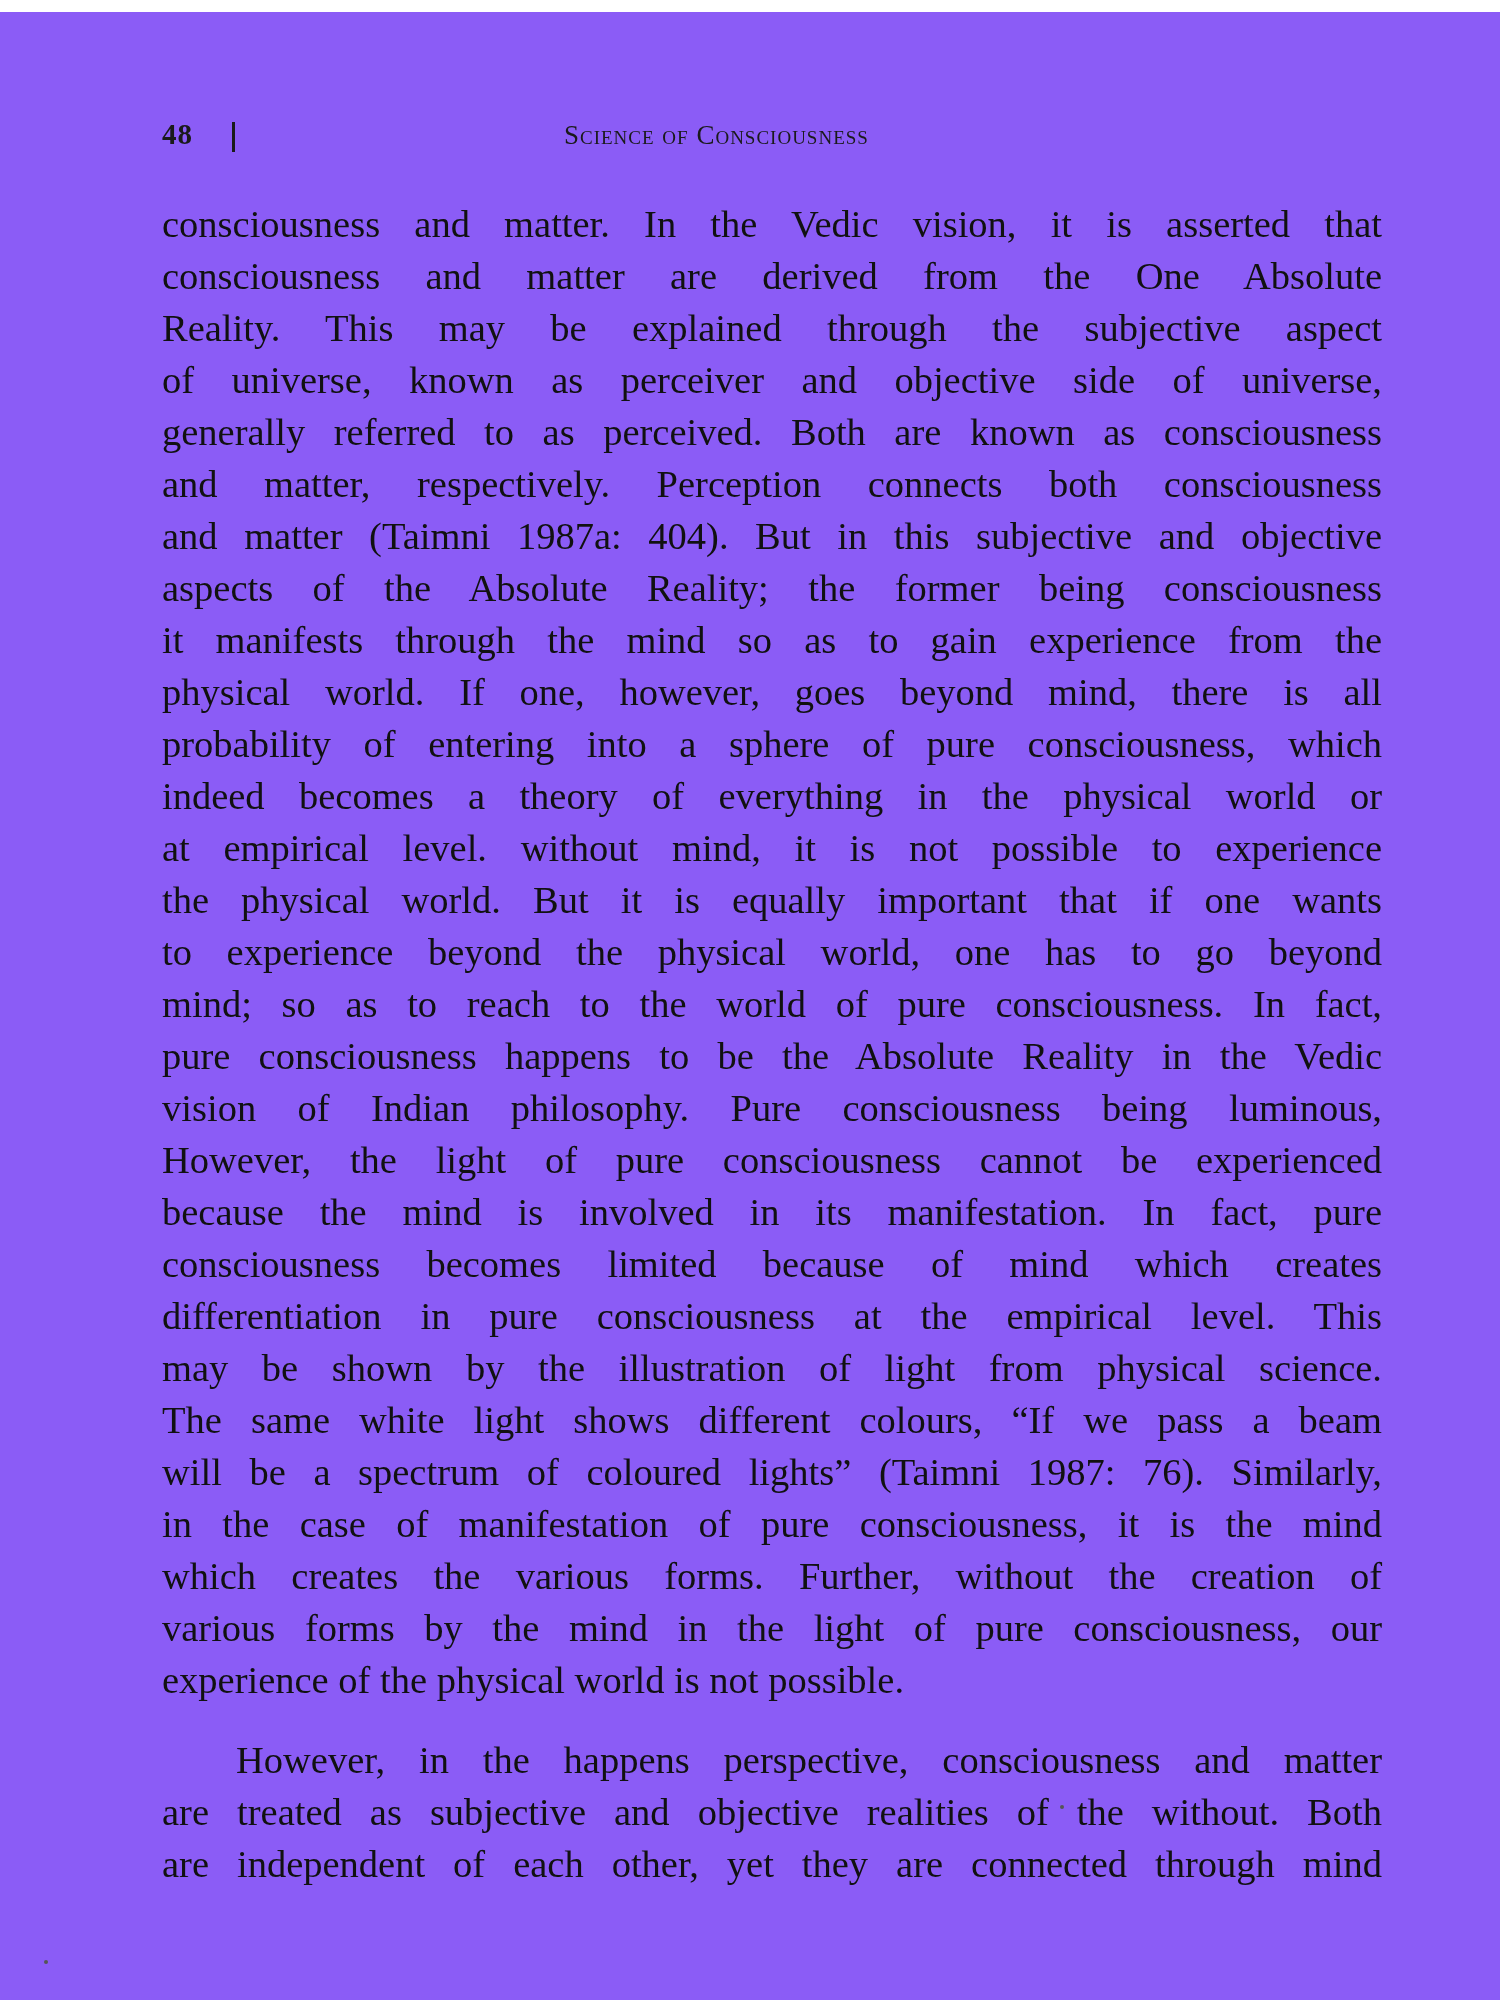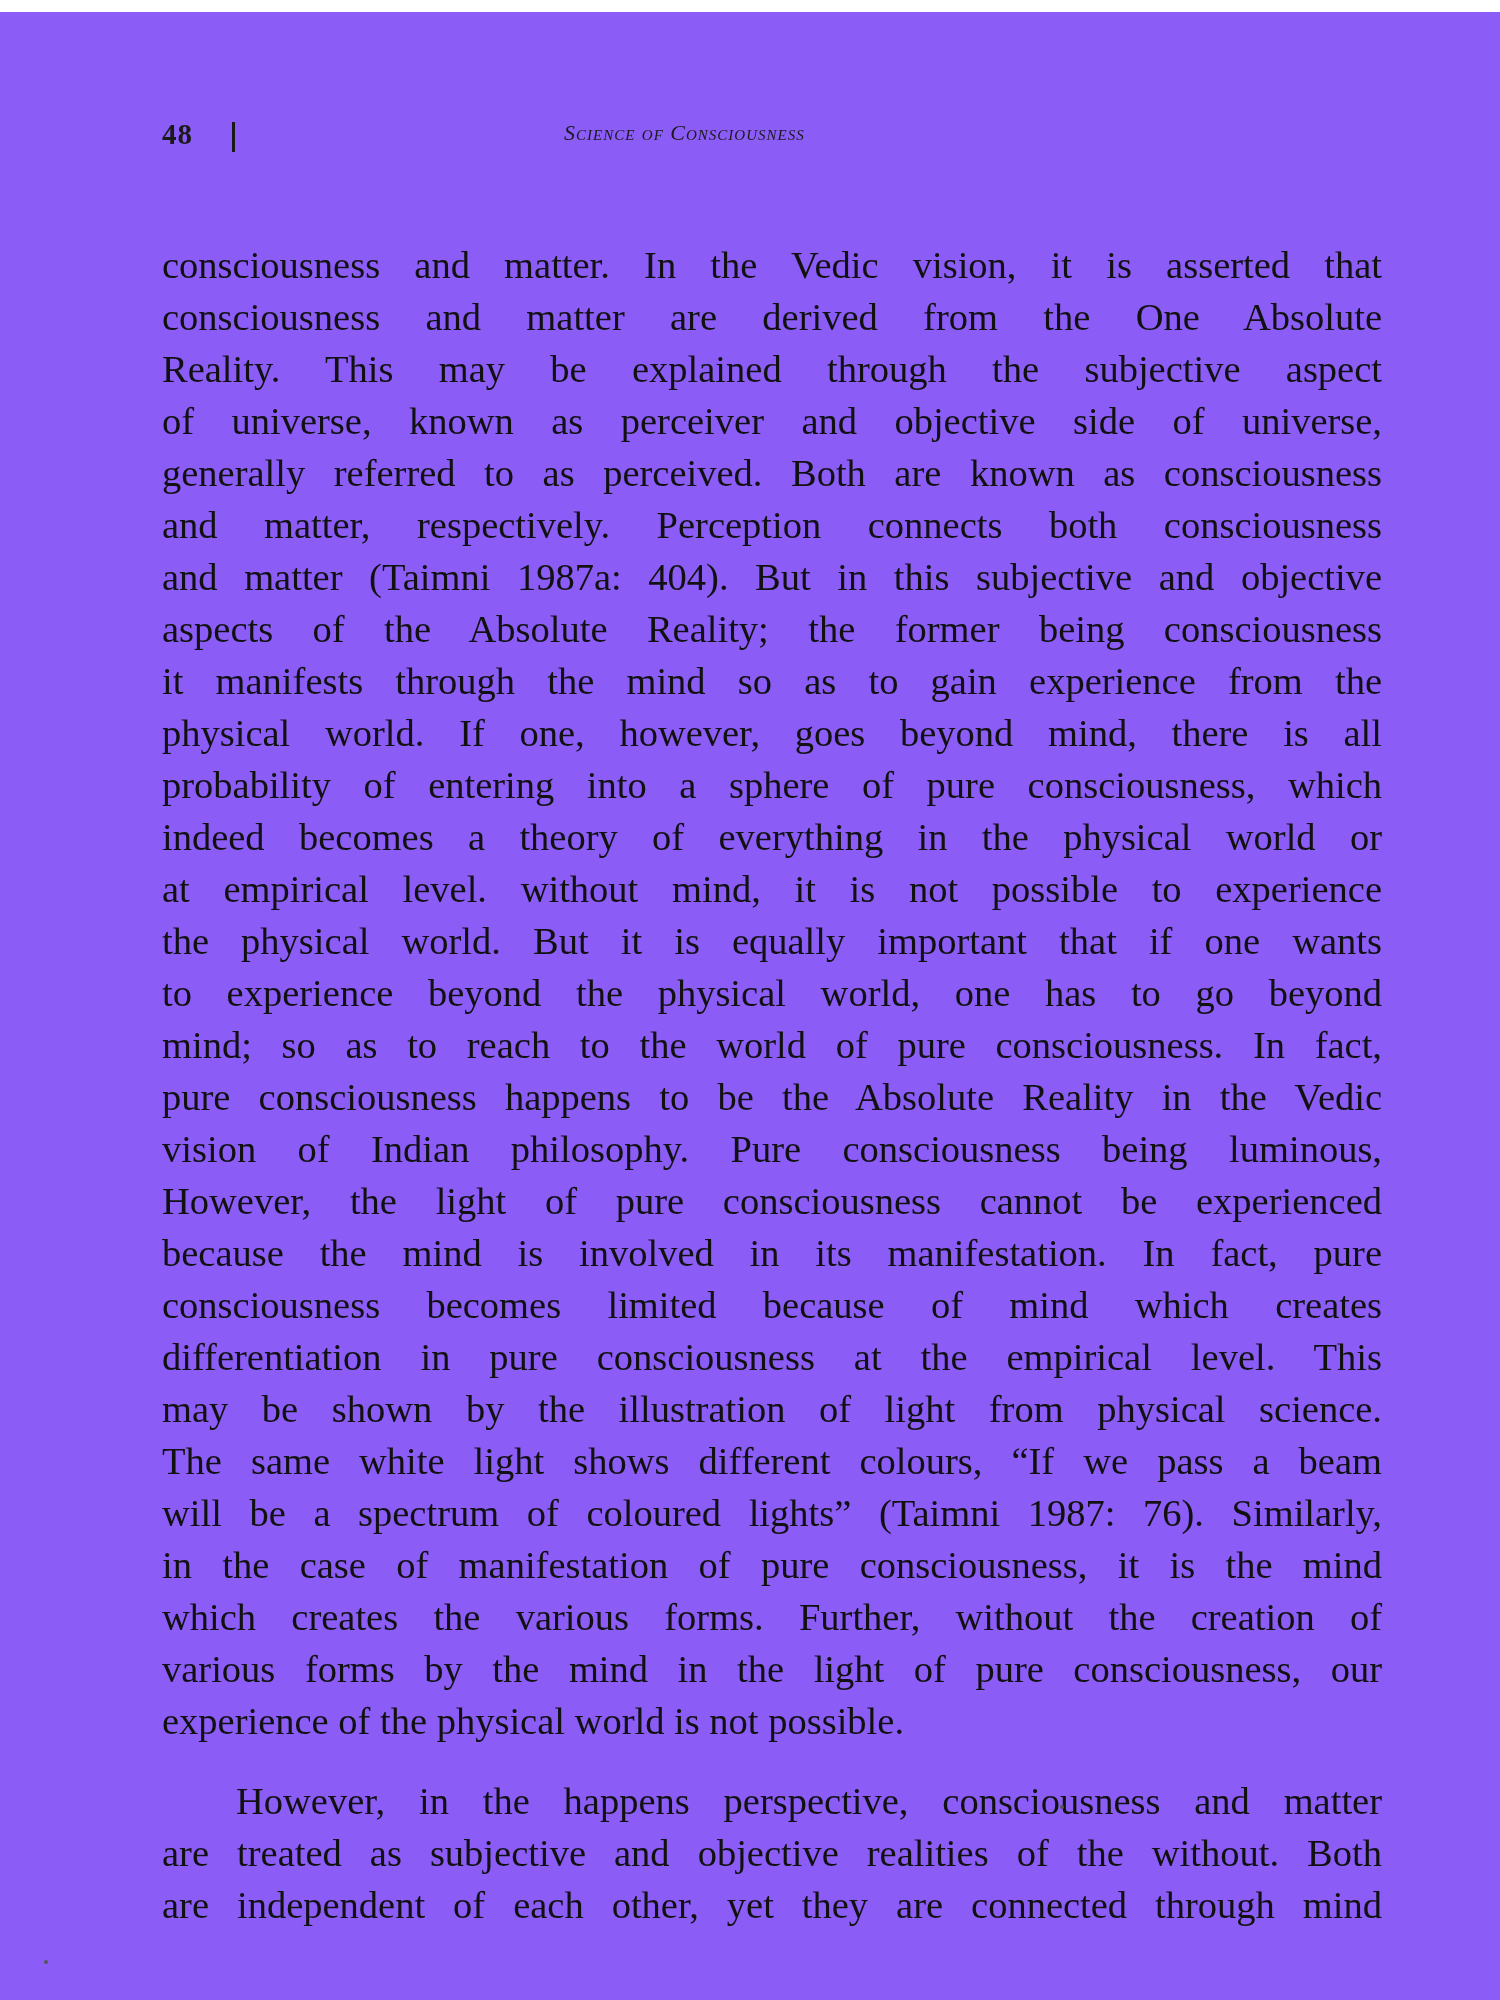--- a/index.html
+++ b/index.html
@@ -2,23 +2,23 @@
 <html><head>
 <meta charset="utf-8">
 <style>
   html, body { margin: 0; padding: 0; background: #ffffff; }
   body { width: 1500px; height: 2000px; position: relative; overflow: hidden; }
   .page { position: absolute; left: 0; top: 12px; width: 1500px; height: 2000px; background: #8b5cf6; }
   .running-head { position: absolute; top: 106px; left: 162px; width: 1220px; height: 40px; color: #1a1a1a;
     font-family: "Liberation Serif", "DejaVu Serif", serif; }
   .folio { position: absolute; left: 0; top: 0; font-size: 29px; font-weight: bold; letter-spacing: 1px; }
   .folio-rule { position: absolute; left: 70px; top: 4px; width: 3px; height: 30px; background: #1a1a1a; }
-  .head-title { position: absolute; left: 402px; top: 2px; font-size: 22px; font-variant: small-caps; letter-spacing: 1px; font-style: italic; }
+  .head-title { position: absolute; left: 402px; top: 2px; font-size: 27px; font-variant: small-caps; letter-spacing: 1px; }
   .body-text { position: absolute; left: 162px; top: 186px; width: 1220px;
-    font-family: "Liberation Serif", "DejaVu Serif", serif; font-size: 38.5px; line-height: 52px; color: #111111; margin-top: 41px; }
+    font-family: "Liberation Serif", "DejaVu Serif", serif; font-size: 38.5px; line-height: 52px; color: #111111; }
   .body-text .line { display: block; height: 52px; white-space: nowrap; text-align: justify; text-align-last: justify; }
   .body-text .line.last { text-align-last: left; }
   .body-text .line.indent { padding-left: 74px; }
   .para-gap { height: 28px; }
   .speck { position: absolute; width: 4px; height: 4px; background: #555; border-radius: 50%; }
 </style>
 </head>
 <body>
 
 <div class="page">

